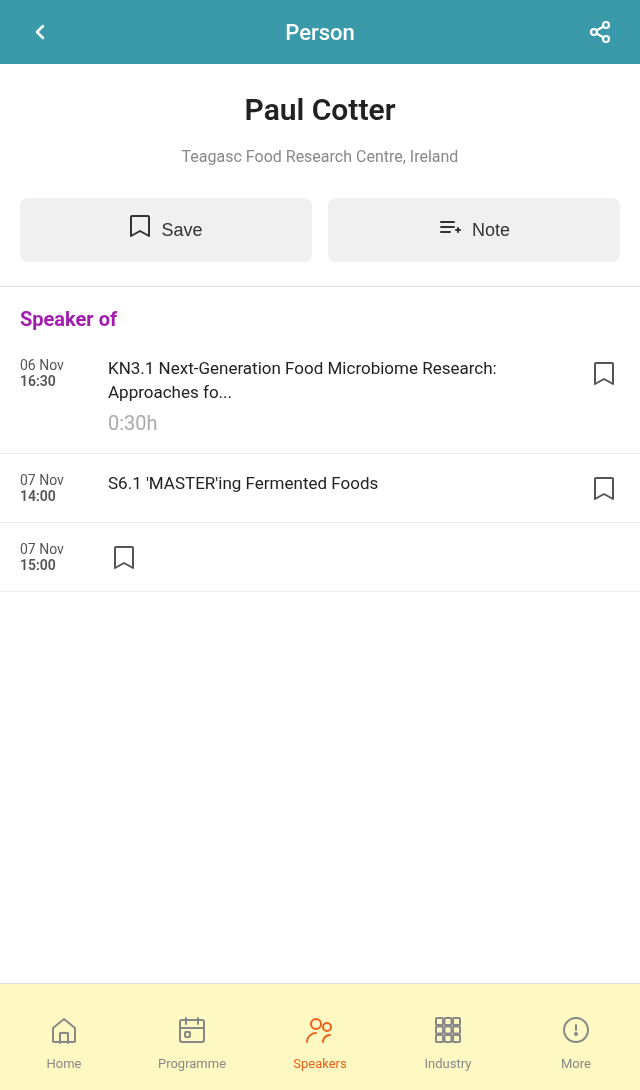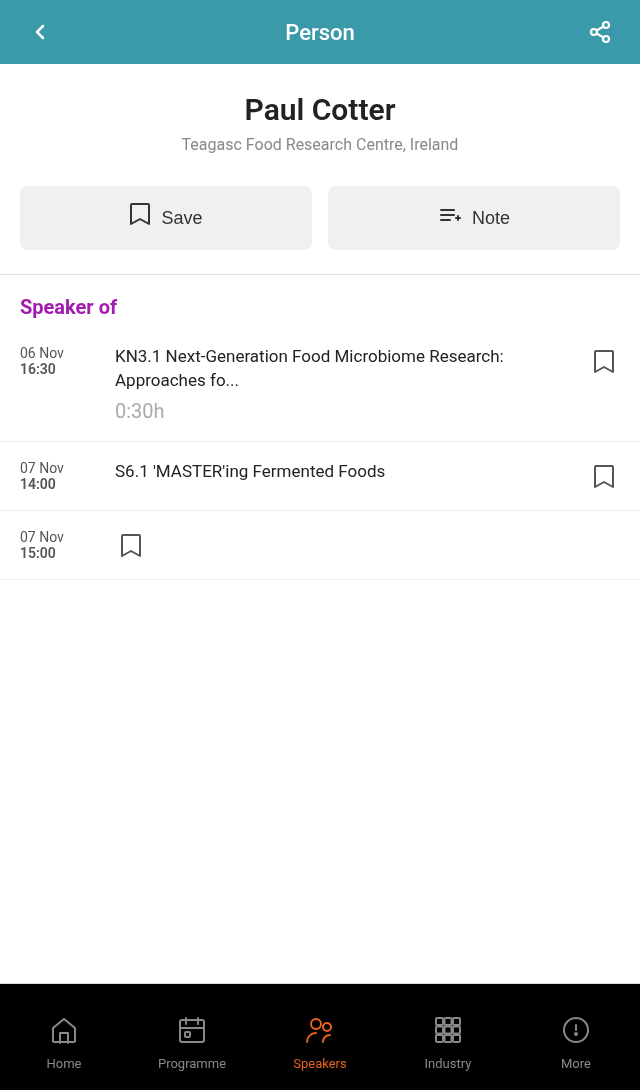--- a/index.html
+++ b/index.html
@@ -45,21 +45,21 @@
 
     
     .person-section {
       padding: 28px 20px 20px;
       text-align: center;
     }
     .person-name {
       font-size: 30px;
       font-weight: 600;
       color: #222;
-      margin-bottom: 8px;
+      margin-bottom: 20px;
     }
     .person-org {
       font-size: 16px;
       color: #888;
     }
 
     
     .action-buttons {
       display: flex;
       gap: 16px;
@@ -102,21 +102,21 @@
 
     
     .sessions-list {
       padding: 0 0;
     }
     .session-item {
       display: flex;
       align-items: flex-start;
       padding: 18px 20px;
       border-bottom: 1px solid #eee;
-      gap: 23px;
+      gap: 16px;
     }
     .session-datetime {
       min-width: 72px;
       text-align: left;
     }
     .session-date {
       font-size: 14px;
       color: #555;
       white-space: nowrap;
     }
@@ -150,21 +150,21 @@
       font-size: 22px;
     }
 
     
     .bottom-nav {
       position: absolute;
       bottom: 0;
       left: 0;
       width: 640px;
       height: 107px;
-      background: #000000;
+      background: #fef9c3;
       border-top: 1px solid #ddd;
       display: flex;
       align-items: center;
     }
     .nav-item {
       flex: 1;
       display: flex;
       flex-direction: column;
       align-items: center;
       justify-content: center;

